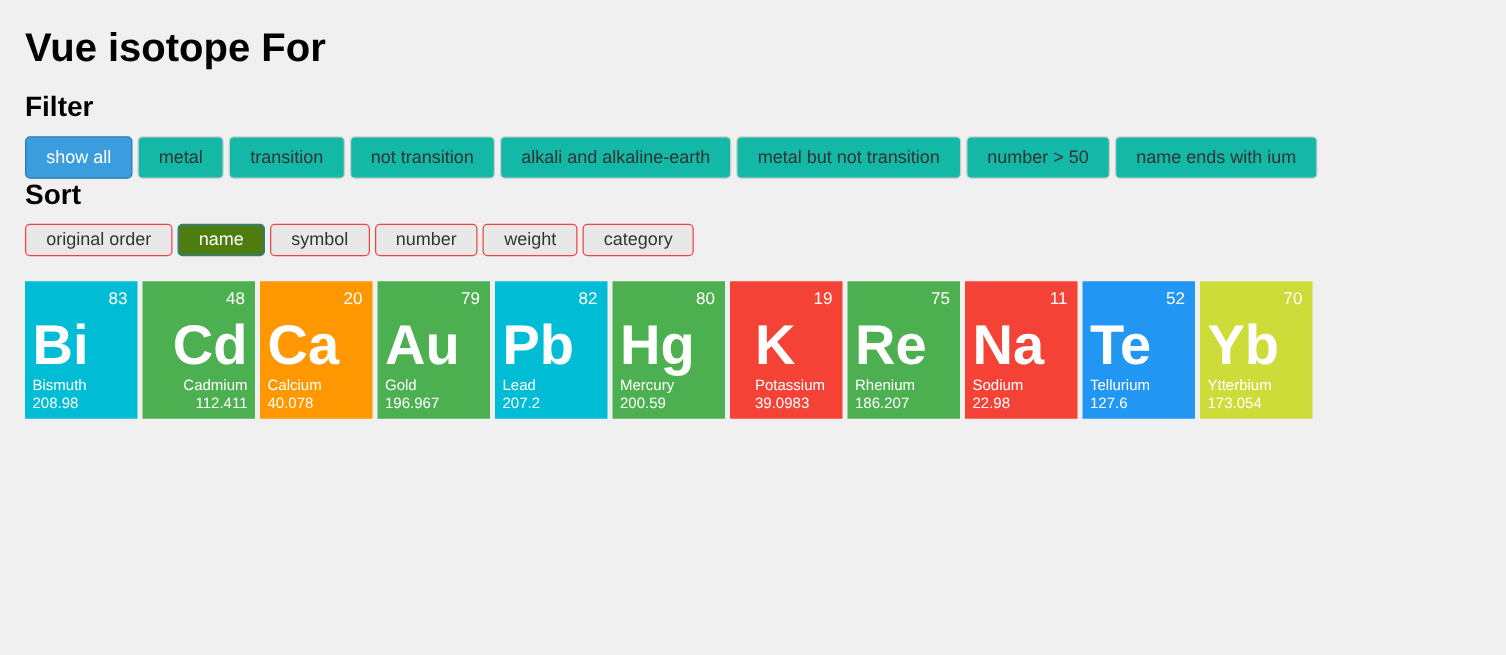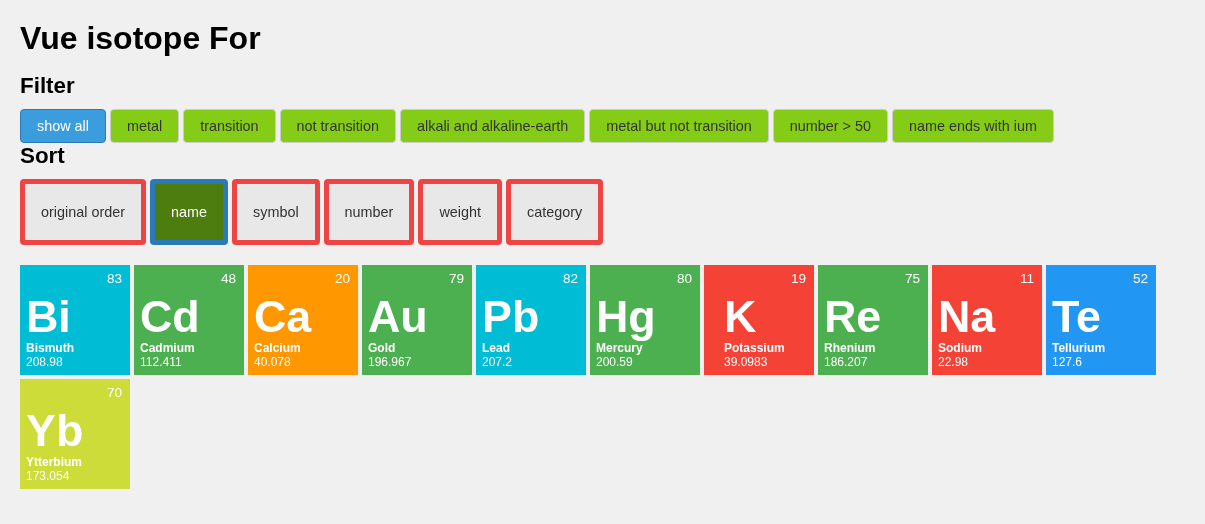--- a/index.html
+++ b/index.html
@@ -19,53 +19,53 @@
       font-weight: bold;
       margin-bottom: 10px;
       color: #000;
     }
     .filter-section { }
     .filter-buttons { display: flex; flex-wrap: wrap; gap: 4px; }
     .filter-btn {
       padding: 8px 16px;
       border: 1px solid #ccc;
       border-radius: 4px;
-      background: #84cc16;
+      background: #14b8a6;
       cursor: pointer;
       font-size: 0.9rem;
       color: #333;
     }
     .filter-btn.active {
       background: #3b9ddd;
       color: #fff;
       border-color: #2a7ab8;
     }
     .sort-section { margin-bottom: 20px; }
     .sort-buttons { display: flex; flex-wrap: wrap; gap: 4px; }
     .sort-btn {
-      padding: 20px 16px;
-      border: 5px solid #ef4444;
+      padding: 4px 16px;
+      border: 1px solid #ef4444;
       border-radius: 4px;
       background: #e8e8e8;
       cursor: pointer;
       font-size: 0.9rem;
       color: #333;
     }
     .sort-btn.active {
       background: #4d7c0f;
       color: #fff;
       border-color: #2a7ab8;
     }
     .elements-grid {
       display: flex;
       flex-wrap: wrap;
       gap: 4px;
     }
     .element-card {
-      width: 110px;
+      width: 90px;
       height: 110px;
       position: relative;
       padding: 6px;
       color: #fff;
       display: flex;
       flex-direction: column;
       justify-content: flex-end;
     }
     .element-number {
       position: absolute;
@@ -74,21 +74,20 @@
       font-size: 0.85rem;
     }
     .element-symbol {
       font-size: 2.8rem;
       font-weight: bold;
       line-height: 1;
       margin-bottom: 2px;
     }
     .element-name {
       font-size: 0.75rem;
-      font-weight: bold;
     }
     .element-weight {
       font-size: 0.75rem;
     }
   </style>
 </head>
 <body>
 
 <h1>Vue isotope For</h1>
 
@@ -118,21 +117,21 @@
     </div>
 </div>
 
 <div class="elements-grid" id="elements-grid">
     <div class="element-card" style="background-color: rgb(0, 188, 212);">
       <span class="element-number">83</span>
       <div class="element-symbol">Bi</div>
       <div class="element-name">Bismuth</div>
       <div class="element-weight">208.98</div>
     </div>
-    <div class="element-card" style="background-color: rgb(76, 175, 80);">
+    <div class="element-card" style="background-color: rgb(76, 175, 80); text-align: right;">
       <span class="element-number">48</span>
       <div class="element-symbol">Cd</div>
       <div class="element-name">Cadmium</div>
       <div class="element-weight">112.411</div>
     </div>
     <div class="element-card" style="background-color: rgb(255, 152, 0);">
       <span class="element-number">20</span>
       <div class="element-symbol">Ca</div>
       <div class="element-name">Calcium</div>
       <div class="element-weight">40.078</div>

